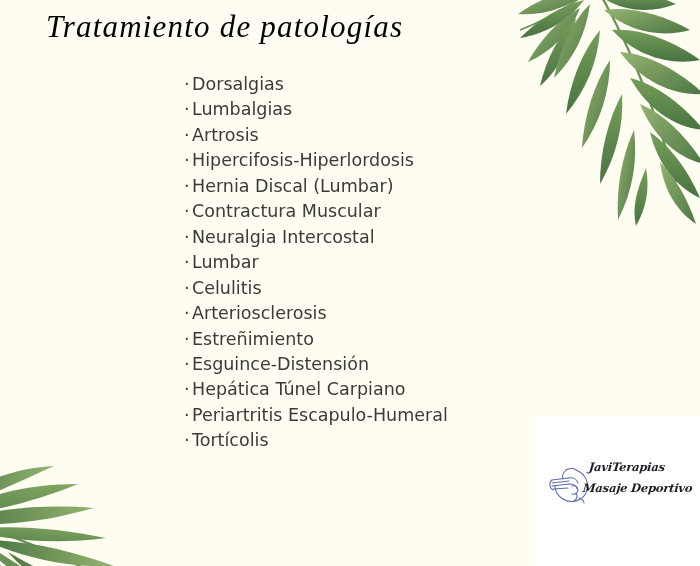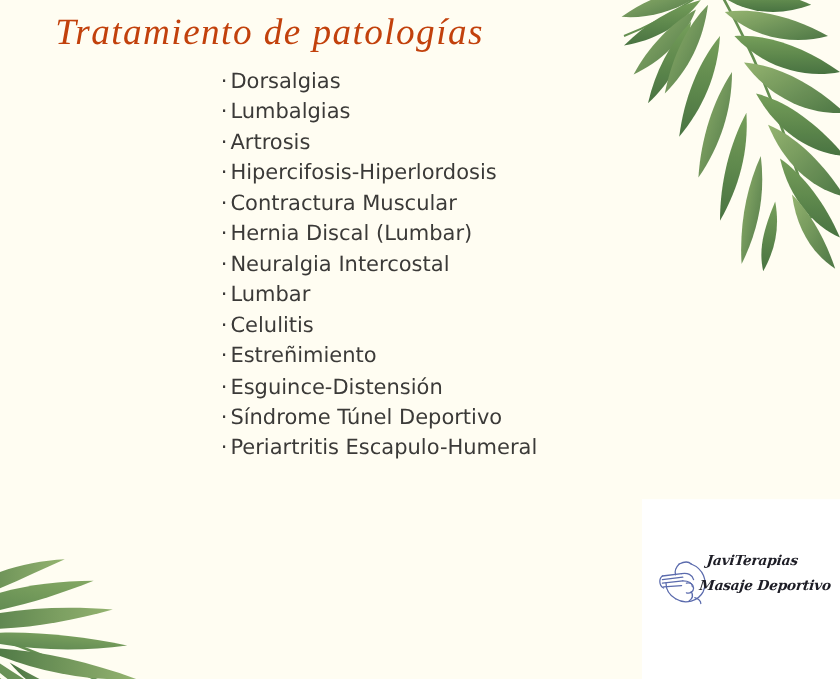--- a/index.html
+++ b/index.html
@@ -40,29 +40,29 @@
 
   
   #page-title {
     position: absolute;
     left: 46px;
     top: 9px;
     font-family: "Liberation Serif", "DejaVu Serif", serif;
     font-style: italic;
     font-size: 31px;
     letter-spacing: 1.2px;
-    color: #c2410c;
+    color: #000000;
     white-space: nowrap;
   }
 
   
   #pathology-list {
     position: absolute;
     left: 184px;
-    top: 56px;
+    top: 72px;
     margin: 0;
     padding: 0;
     list-style: none;
   }
   #pathology-list li {
     font-family: "DejaVu Sans", "Liberation Sans", sans-serif;
     font-size: 17.5px;
     line-height: 25.45px;
     color: #3b3a38;
     white-space: nowrap;
@@ -188,29 +188,31 @@
     </g>
   </svg>
 
   <div id="page-title">Tratamiento de patologías</div>
 
   <ul id="pathology-list">
     <li><span class="bullet-mark">·</span><span>Dorsalgias</span></li>
     <li><span class="bullet-mark">·</span><span>Lumbalgias</span></li>
     <li><span class="bullet-mark">·</span><span>Artrosis</span></li>
     <li><span class="bullet-mark">·</span><span>Hipercifosis-Hiperlordosis</span></li>
+    <li><span class="bullet-mark">·</span><span>Hernia Discal (Lumbar)</span></li>
     <li><span class="bullet-mark">·</span><span>Contractura Muscular</span></li>
-    <li><span class="bullet-mark">·</span><span>Hernia Discal (Lumbar)</span></li>
     <li><span class="bullet-mark">·</span><span>Neuralgia Intercostal</span></li>
     <li><span class="bullet-mark">·</span><span>Lumbar</span></li>
     <li><span class="bullet-mark">·</span><span>Celulitis</span></li>
+    <li><span class="bullet-mark">·</span><span>Arteriosclerosis</span></li>
     <li><span class="bullet-mark">·</span><span>Estreñimiento</span></li>
     <li><span class="bullet-mark">·</span><span>Esguince-Distensión</span></li>
-    <li><span class="bullet-mark">·</span><span>Síndrome Túnel Deportivo</span></li>
+    <li><span class="bullet-mark">·</span><span>Hepática Túnel Carpiano</span></li>
     <li><span class="bullet-mark">·</span><span>Periartritis Escapulo-Humeral</span></li>
+    <li><span class="bullet-mark">·</span><span>Tortícolis</span></li>
   </ul>
 
   <div id="logo-panel">
     <svg id="logo-mark" viewBox="0 0 50 48" xmlns="http://www.w3.org/2000/svg">
       <g fill="none" stroke="#5b6bad" stroke-width="1.05" stroke-linecap="round" stroke-linejoin="round">
 
         <path d="M30 10 C40 14 44 24 40 33 C36 41 25 44 17 39"></path>
         <path d="M17 39 C12 36 9 31 9 26"></path>
 
         <path d="M6 20 L22 18"></path>

